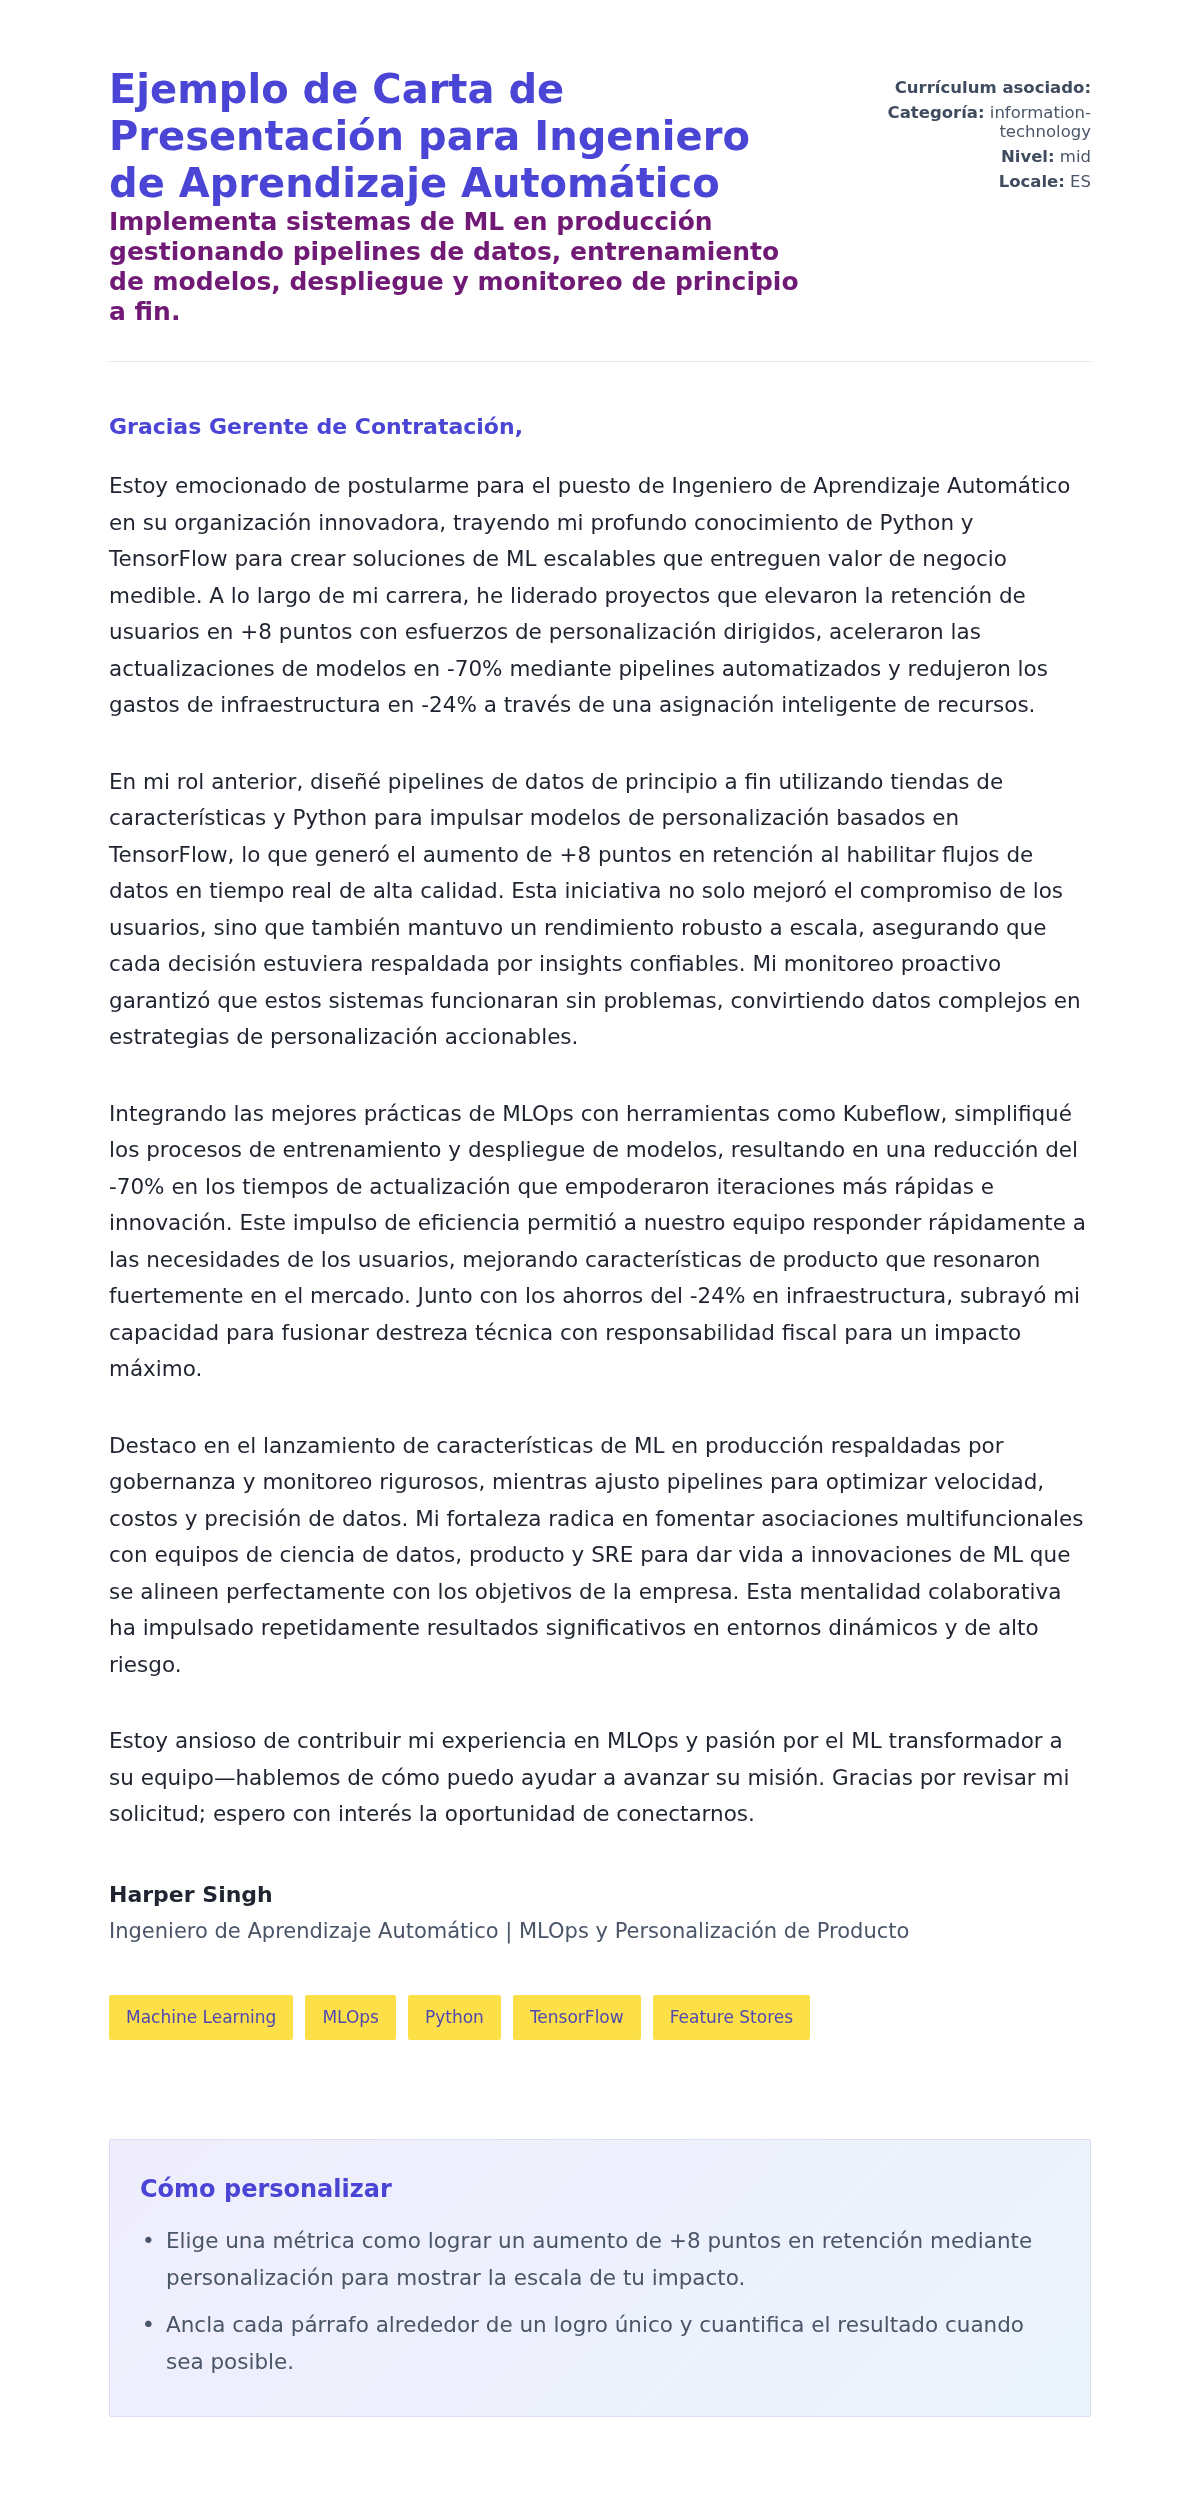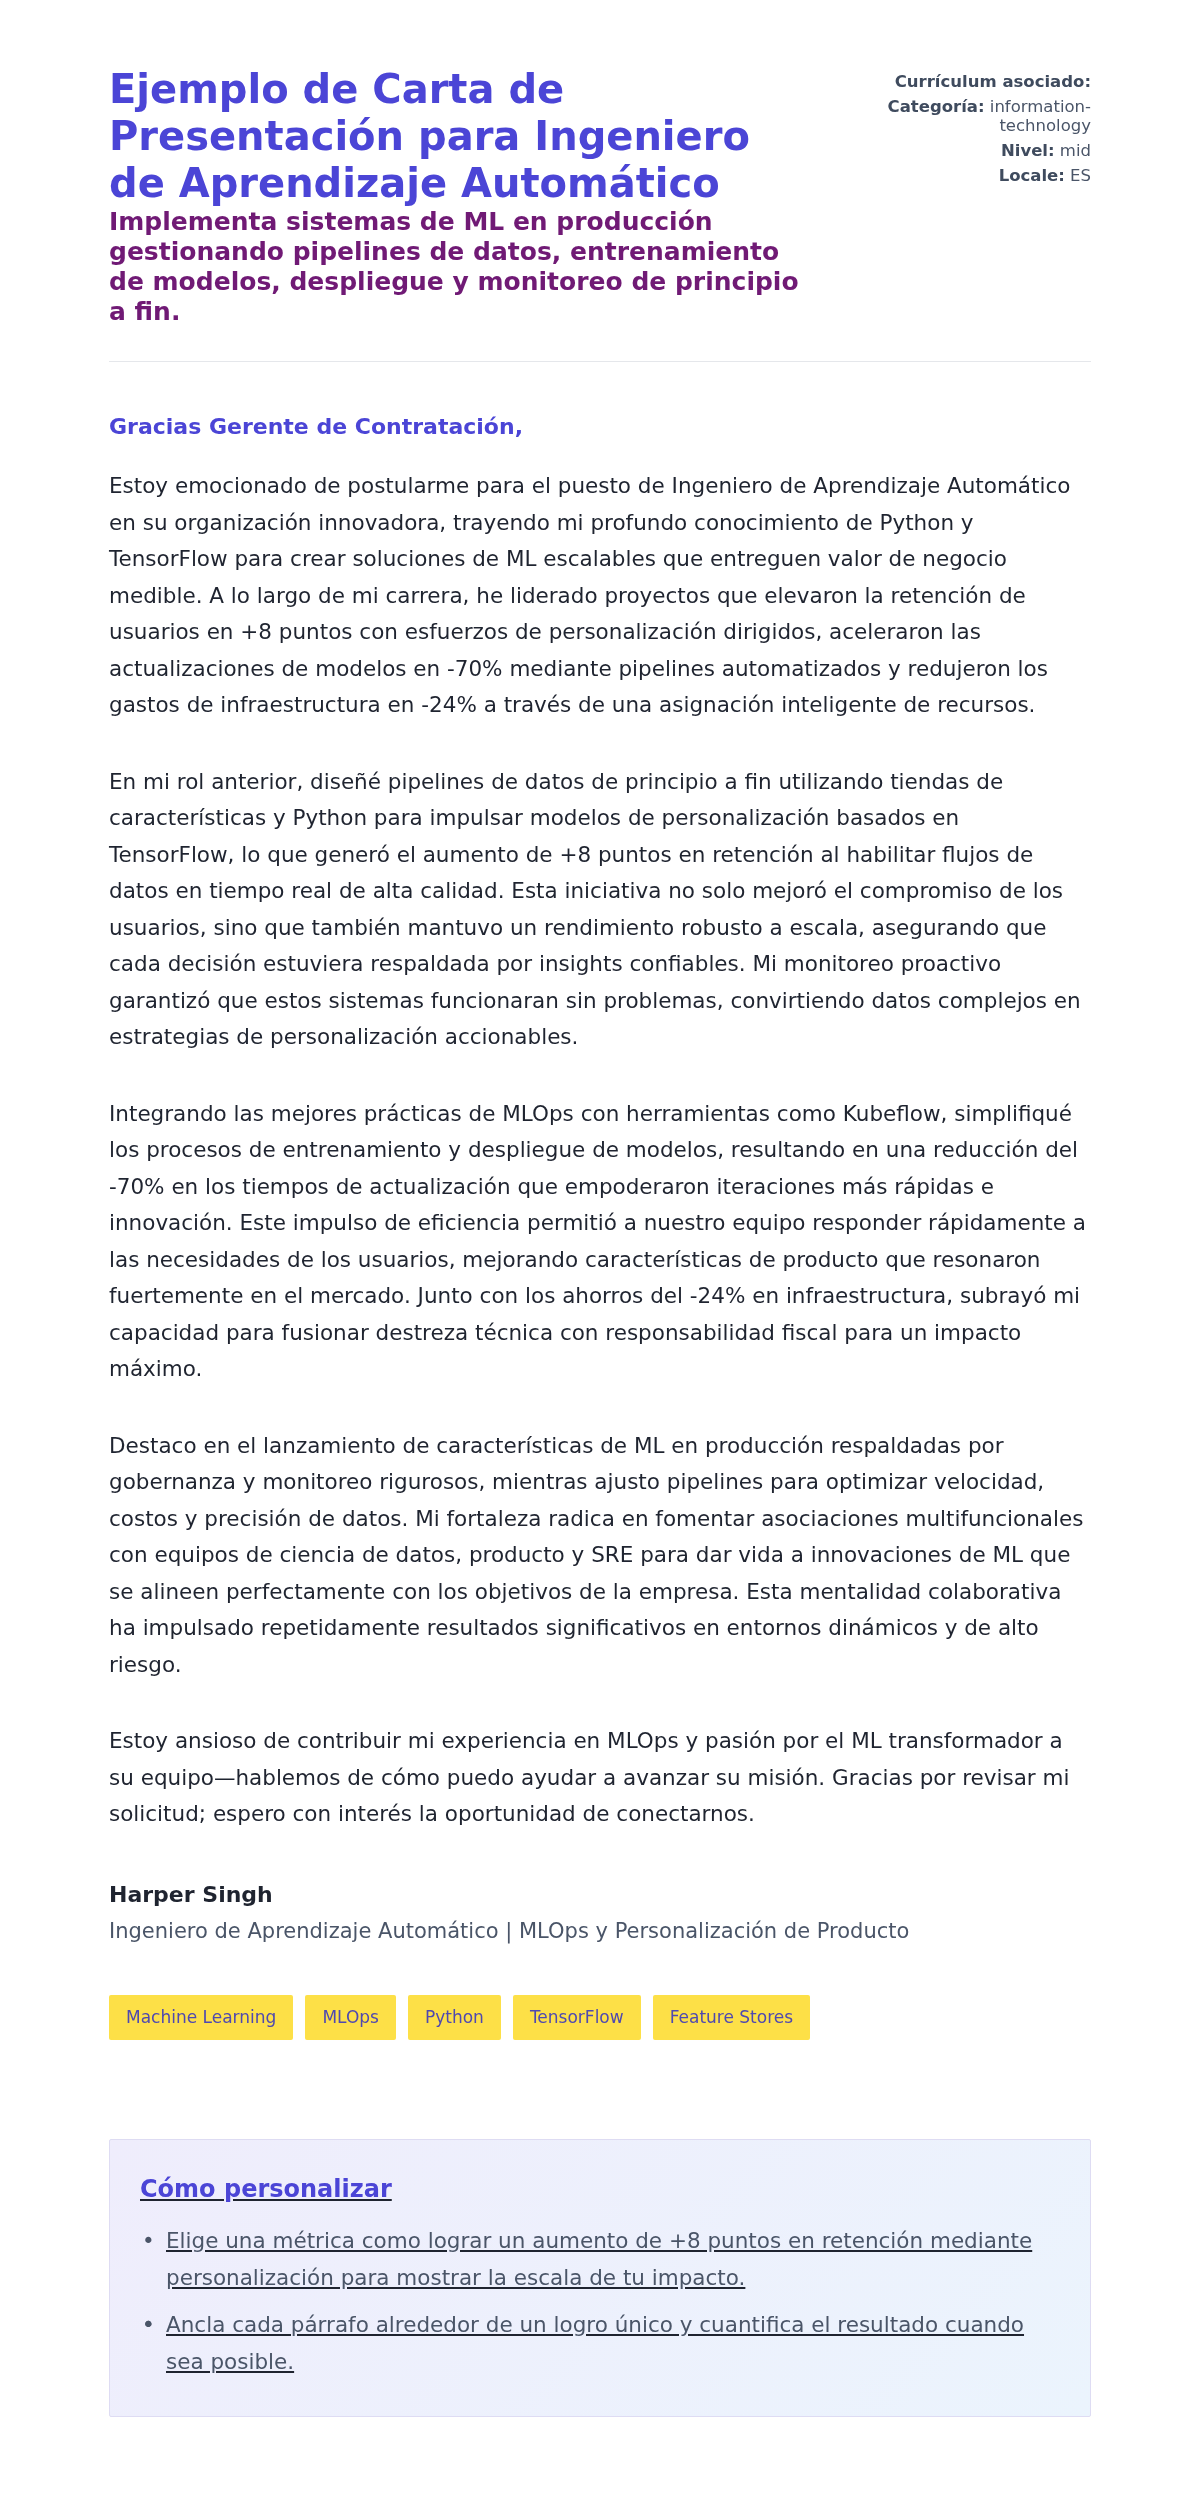--- a/index.html
+++ b/index.html
@@ -31,21 +31,21 @@
     font-weight: bold;
     color: #701a75;
     margin-top: 0px;
   }
   .meta {
     width: 270px;
     text-align: right;
     font-size: 16.5px;
     line-height: 19px;
     color: #4a5568;
-    margin-top: 6px;
+    margin-top: 12px;
   }
   .meta-row { margin-bottom: 6px; }
   .meta-label { font-weight: bold; color: #3f4b5e; }
   .greeting {
     margin-top: 50px;
     font-size: 22px;
     font-weight: bold;
     color: #4b45d6;
     line-height: 30px;
   }
@@ -82,21 +82,20 @@
     height: 45px;
     line-height: 45px;
     border-radius: 2px;
   }
   .tips {
     margin-top: 99px;
     border: 1.5px solid #dedcf3;
     background: linear-gradient(135deg, #efedfc 0%, #ebf4fd 100%);
     padding: 34px 30px 26px 30px;
     border-radius: 2px;
-    text-decoration: underline;
   }
   .tips-title {
     font-size: 24px;
     font-weight: bold;
     color: #4b45d6;
     line-height: 30px;
   }
   .tips-list {
     margin-top: 18px;
     list-style: none;

